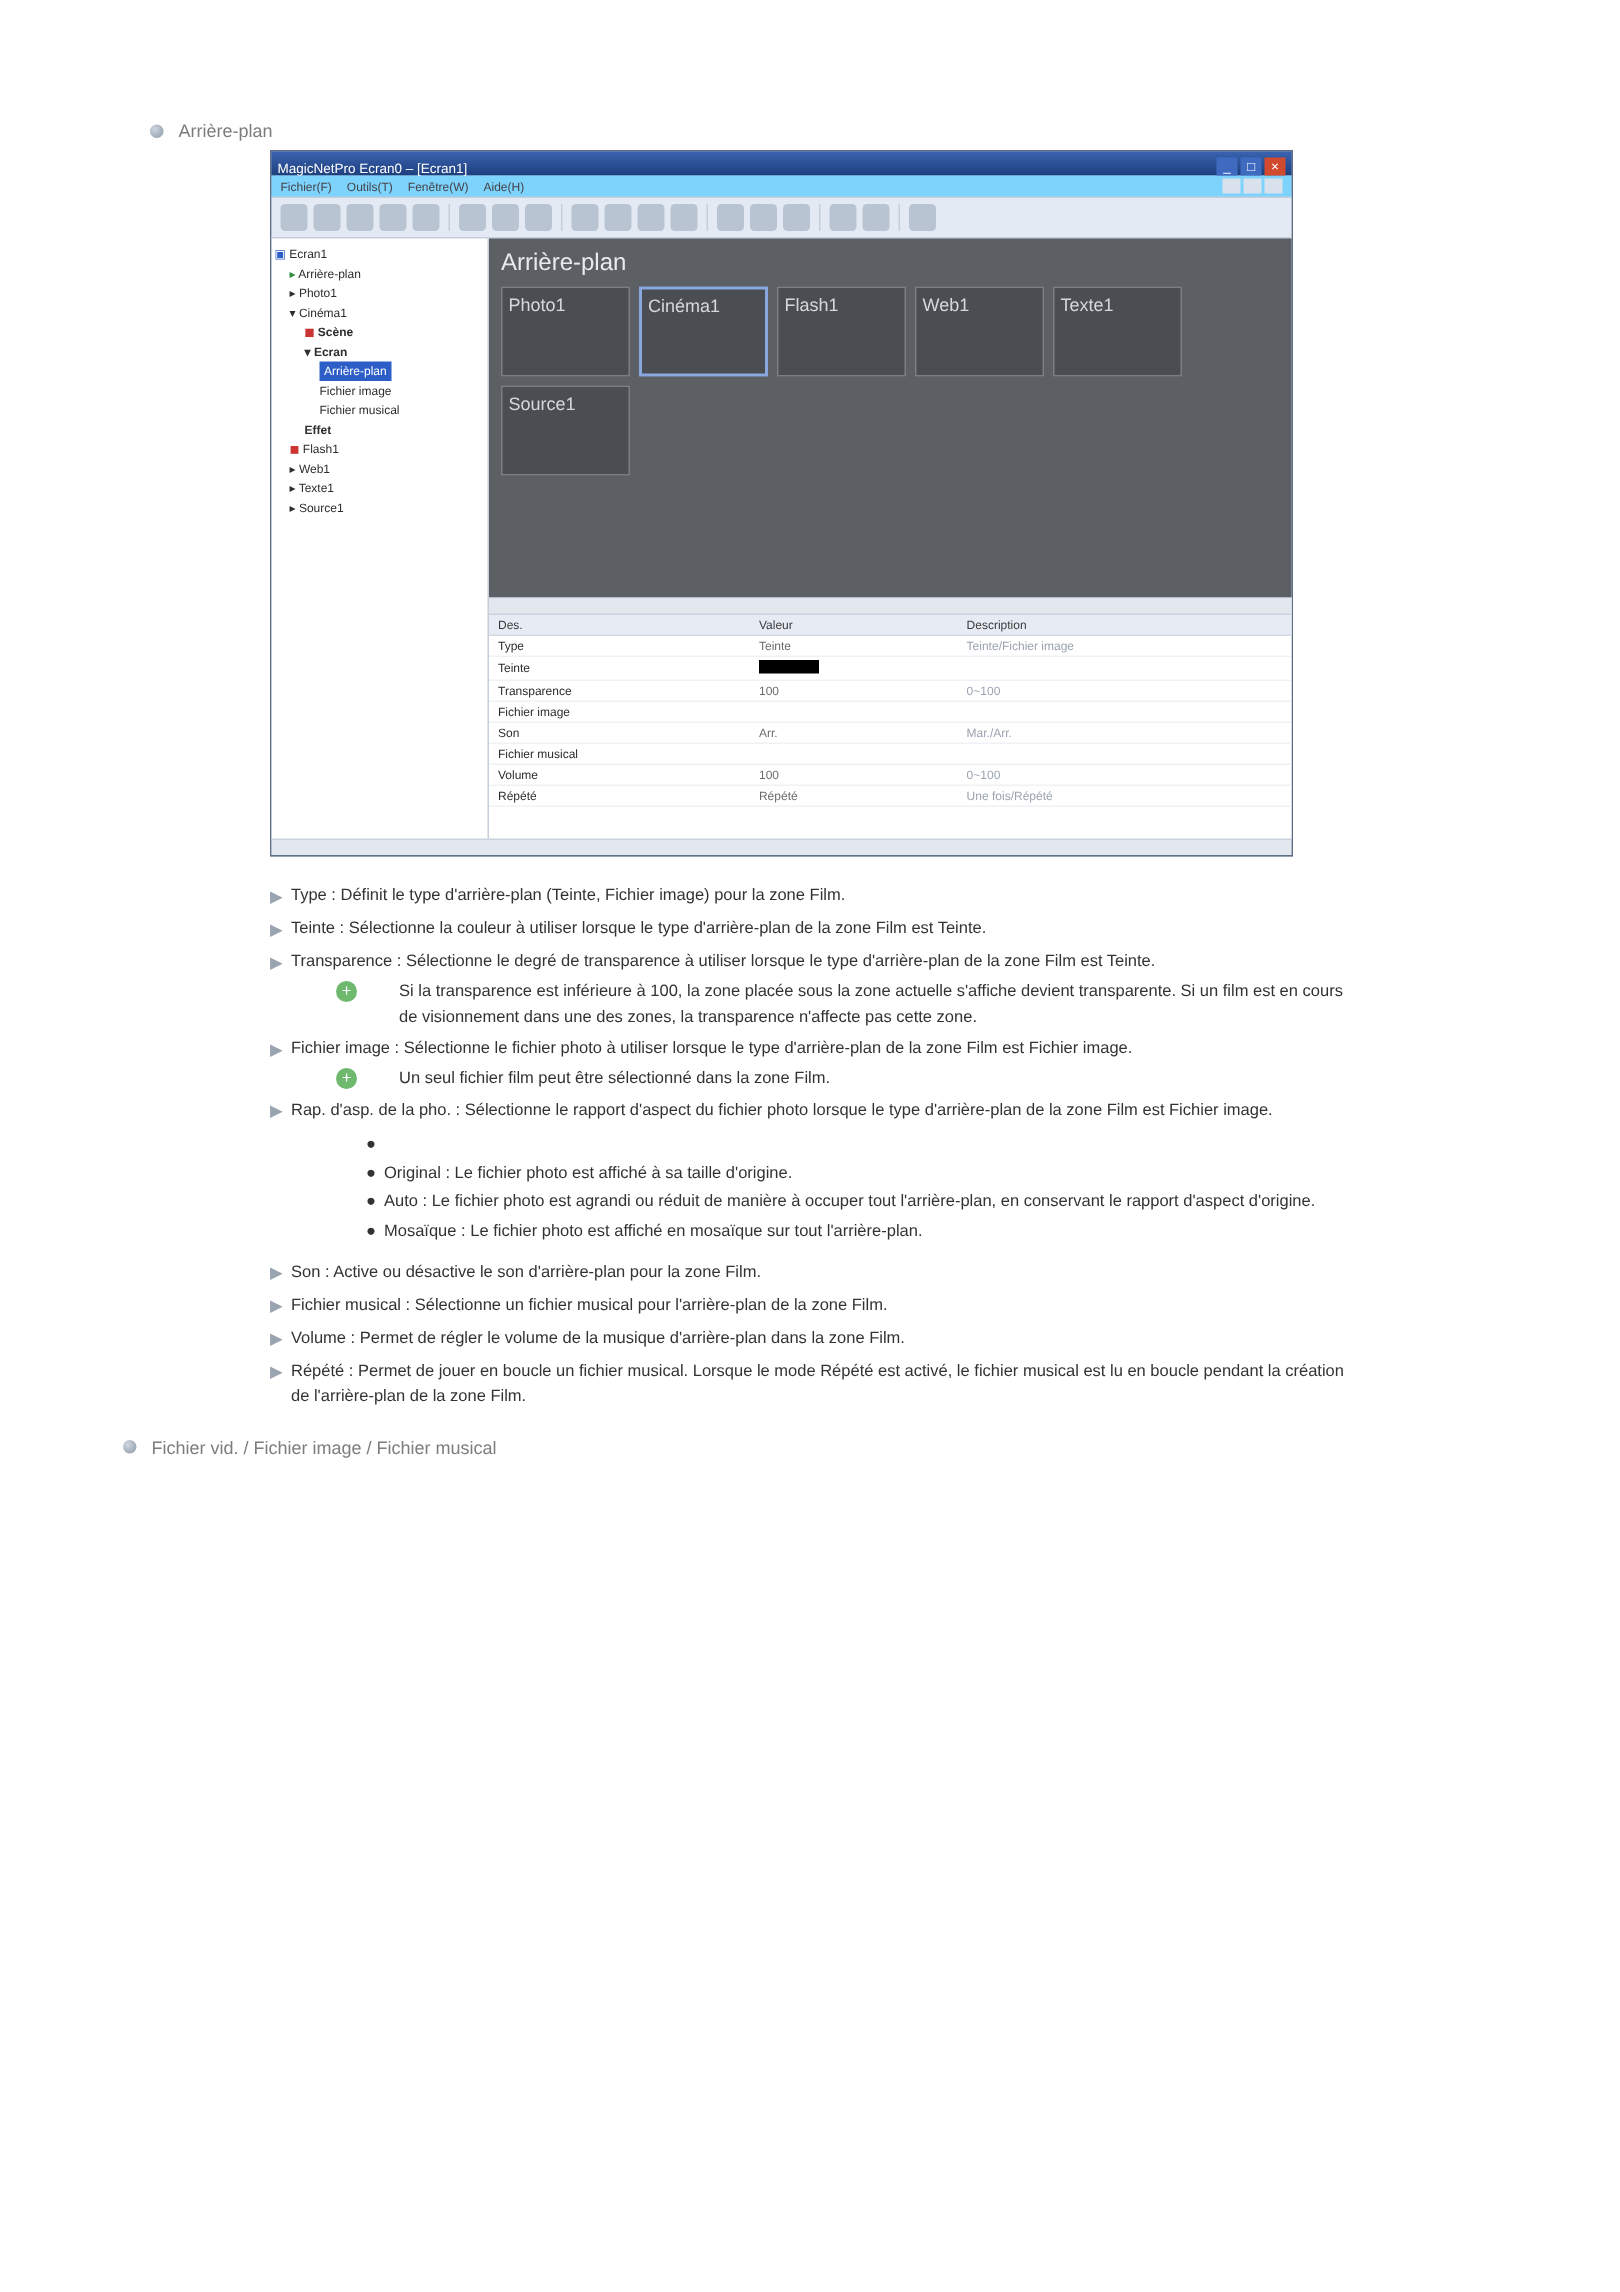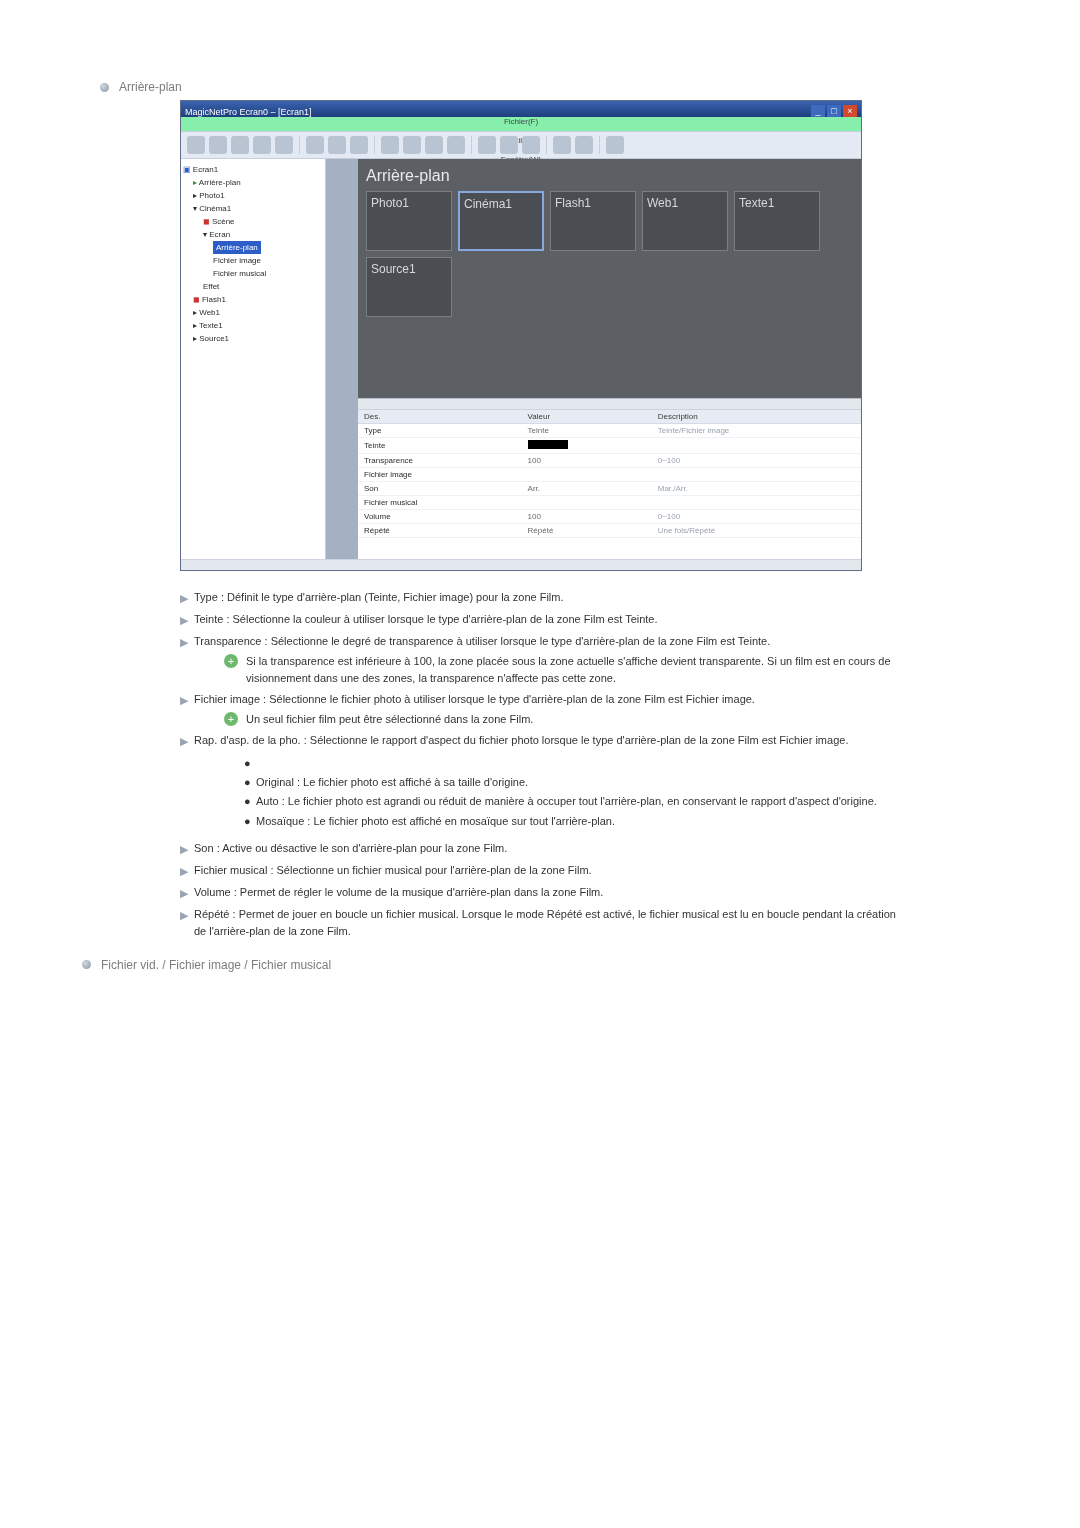--- a/index.html
+++ b/index.html
@@ -8,31 +8,31 @@
 .bullet-disc{width:9px;height:9px;border-radius:50%;background:radial-gradient(circle at 35% 35%,#cfd6de,#8a97a7);margin-right:10px;flex:0 0 auto;}
 .section-title{color:#7d7d7d;font-size:12px;}
 .shot-wrap{margin:6px 0 18px 80px;}
 .shot{width:680px;background:#a3b1c2;border:1px solid #5d6e86;}
 .shot-titlebar{height:16px;background:linear-gradient(#3a63b0,#1e3f7e);color:#fff;font-size:9px;display:flex;align-items:flex-end;padding:0 4px;}
 .shot-titlebar .btns{margin-left:auto;display:flex;gap:2px;}
 .shot-titlebar .btns span{width:14px;height:12px;display:inline-block;font-size:9px;text-align:center;line-height:12px;}
 .bmin{background:#3e6bc0;}
 .bmax{background:#3e6bc0;}
 .bclose{background:#d24a2e;}
-.shot-menubar{height:14px;background:#86efac;color:#45434a;font-size:8px;display:flex;align-items:center;gap:10px;padding:0 6px;border-bottom:1px solid #c6cedb;flex-direction:column;}
+.shot-menubar{height:14px;background:#7dd3fc;color:#45434a;font-size:8px;display:flex;align-items:center;gap:10px;padding:0 6px;border-bottom:1px solid #c6cedb;}
 .shot-menubar .mdi{margin-left:auto;display:flex;gap:2px;}
 .shot-menubar .mdi span{width:12px;height:10px;background:#d9e1ec;display:inline-block;}
 .shot-toolbar{height:26px;background:#e4eaf3;border-bottom:1px solid #c6cedb;display:flex;align-items:center;gap:4px;padding:0 6px;}
 .tb-ico{width:18px;height:18px;border-radius:3px;background:#b9c4d3;display:inline-block;}
 .tb-sep{width:1px;height:18px;background:#c6cedb;margin:0 2px;}
-.shot-body{display:flex;height:400px;gap:32px;}
+.shot-body{display:flex;height:400px;}
 .shot-tree{width:140px;background:#fff;border-right:1px solid #c6cedb;font-size:8px;color:#2d2d2d;padding:4px 2px;overflow:hidden;}
 .shot-tree .n{white-space:nowrap;line-height:13px;}
 .shot-tree .i1{padding-left:10px;}
-.shot-tree .i2{padding-left:20px;}
+.shot-tree .i2{padding-left:20px;font-weight:bold;}
 .shot-tree .i3{padding-left:30px;}
 .shot-tree .sel{background:#2d5ec7;color:#fff;display:inline-block;padding:0 3px;}
 .ic-red{color:#c33;}
 .ic-blue{color:#2d5ec7;}
 .ic-grn{color:#2e8b3d;}
 .shot-main{flex:1;display:flex;flex-direction:column;background:#c7cdd6;}
 .shot-canvas{flex:1;background:#5c5f64;position:relative;padding:8px;}
 .canvas-title{color:#e8eaec;font-size:16px;margin-bottom:6px;}
 .thumbs{display:flex;flex-wrap:wrap;gap:6px;}
 .thumb{width:86px;height:60px;background:#4a4d52;border:1px solid #7a7e85;color:#d6d8da;font-size:12px;display:flex;align-items:flex-start;padding:4px;box-sizing:border-box;}
@@ -45,21 +45,21 @@
 .shot-props td:first-child{color:#2d2d2d;}
 .shot-props .desc{color:#9aa3b0;}
 .shot-status{height:10px;background:#e3e7ee;border-top:1px solid #ccd3df;}
 
 .def-list{margin:0 0 18px 80px;width:720px;}
 .def-item{display:flex;align-items:flex-start;margin:4px 0;line-height:1.55;}
 .def-item .arrow{width:14px;flex:0 0 14px;color:#9aa4b1;font-size:11px;margin-top:1px;}
 .def-item .txt{flex:1;color:#333;}
 .sub{margin-left:30px;margin-top:3px;display:flex;align-items:flex-start;}
 .plus{width:14px;height:14px;border-radius:50%;background:#6fb96f;color:#fff;font-size:11px;line-height:14px;text-align:center;margin-right:8px;flex:0 0 14px;margin-top:1px;}
-.sub .stxt{flex:1;color:#333;line-height:1.55;}
+.sub .stxt{flex:1;color:#333;line-height:1.55;margin-left:20px;}
 .dotlist{margin:6px 0 6px 50px;}
 .dotlist .di{display:flex;align-items:flex-start;line-height:1.55;margin:2px 0;}
 .dotlist .dot{width:12px;flex:0 0 12px;color:#333;font-size:11px;}
 </style>
 </head>
 <body>
 
 <div class="page">
 
   <div class="section-head">

